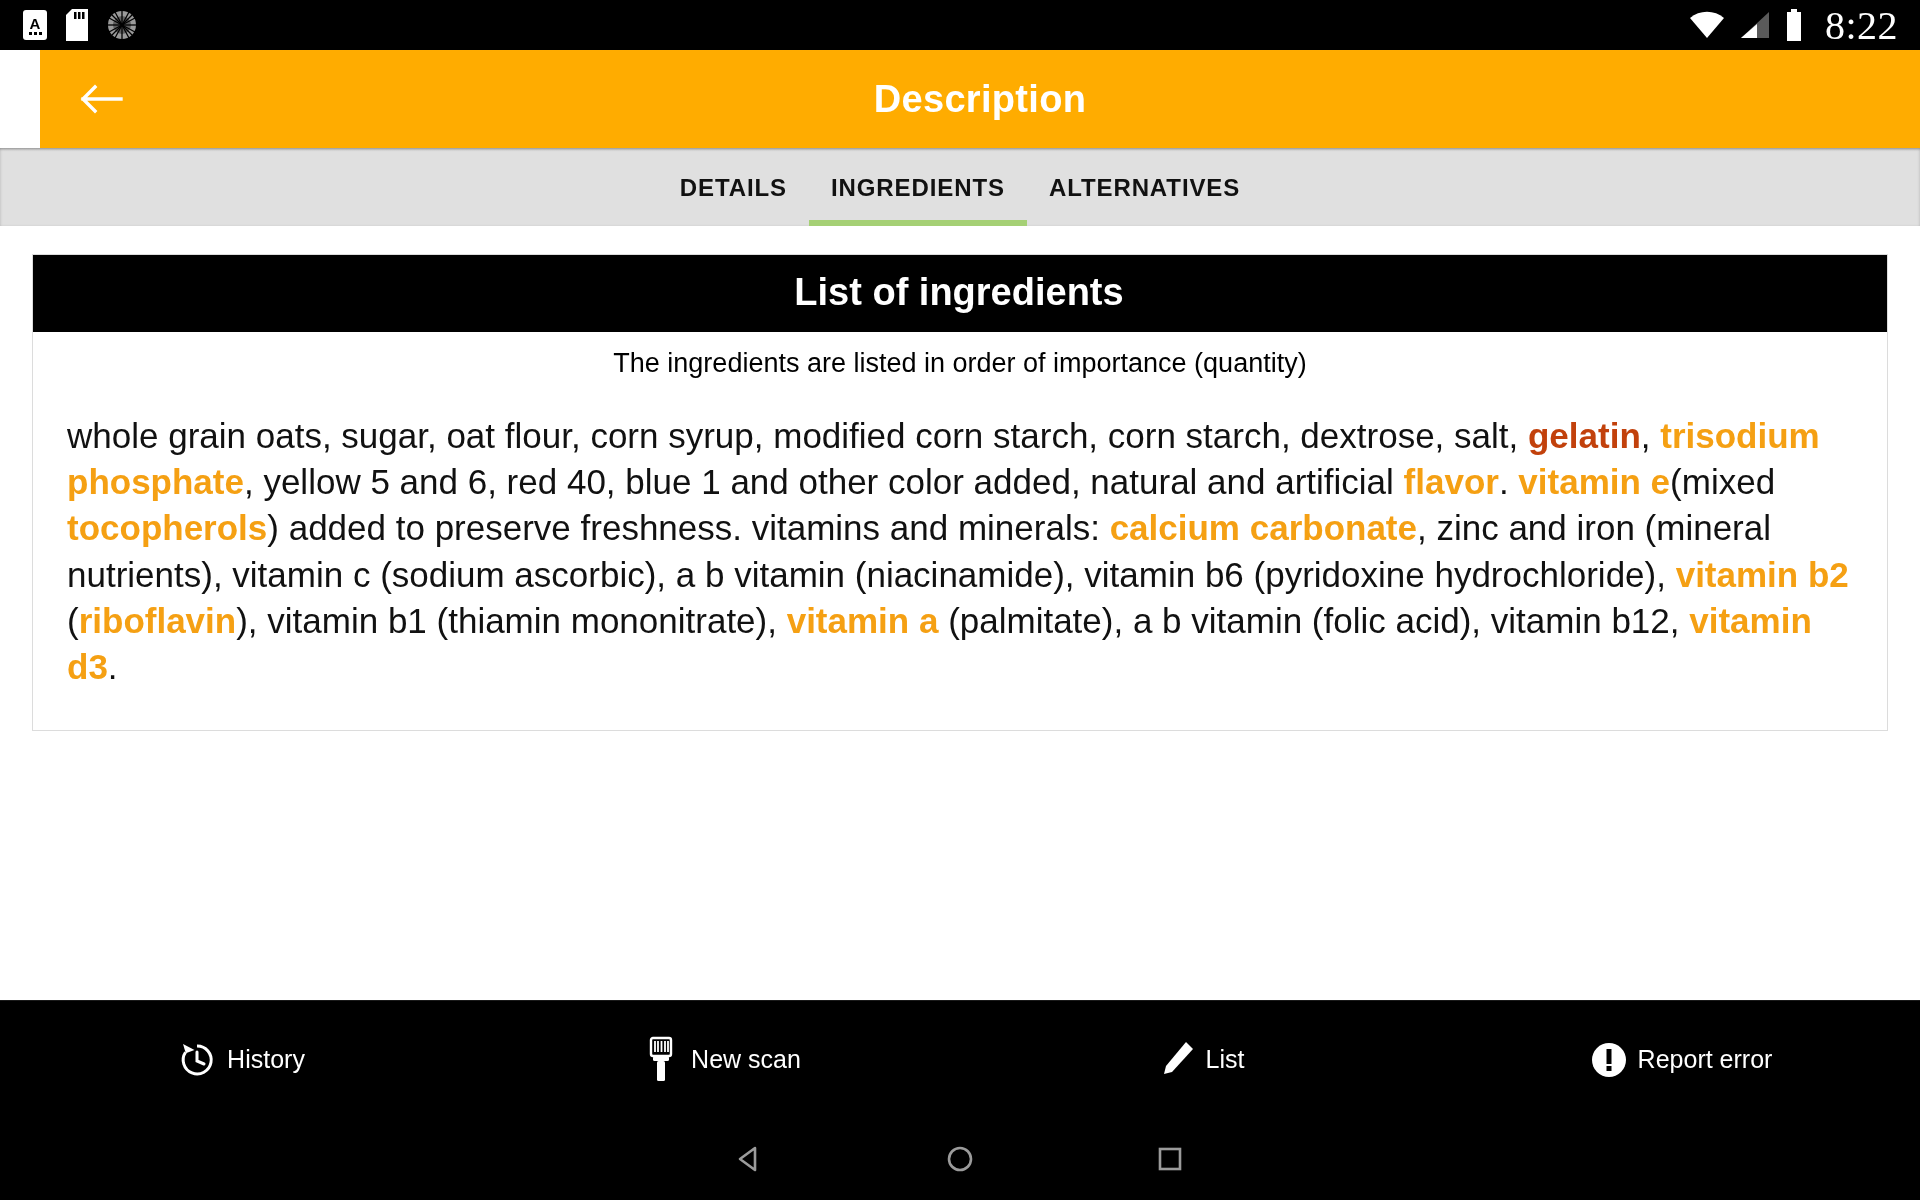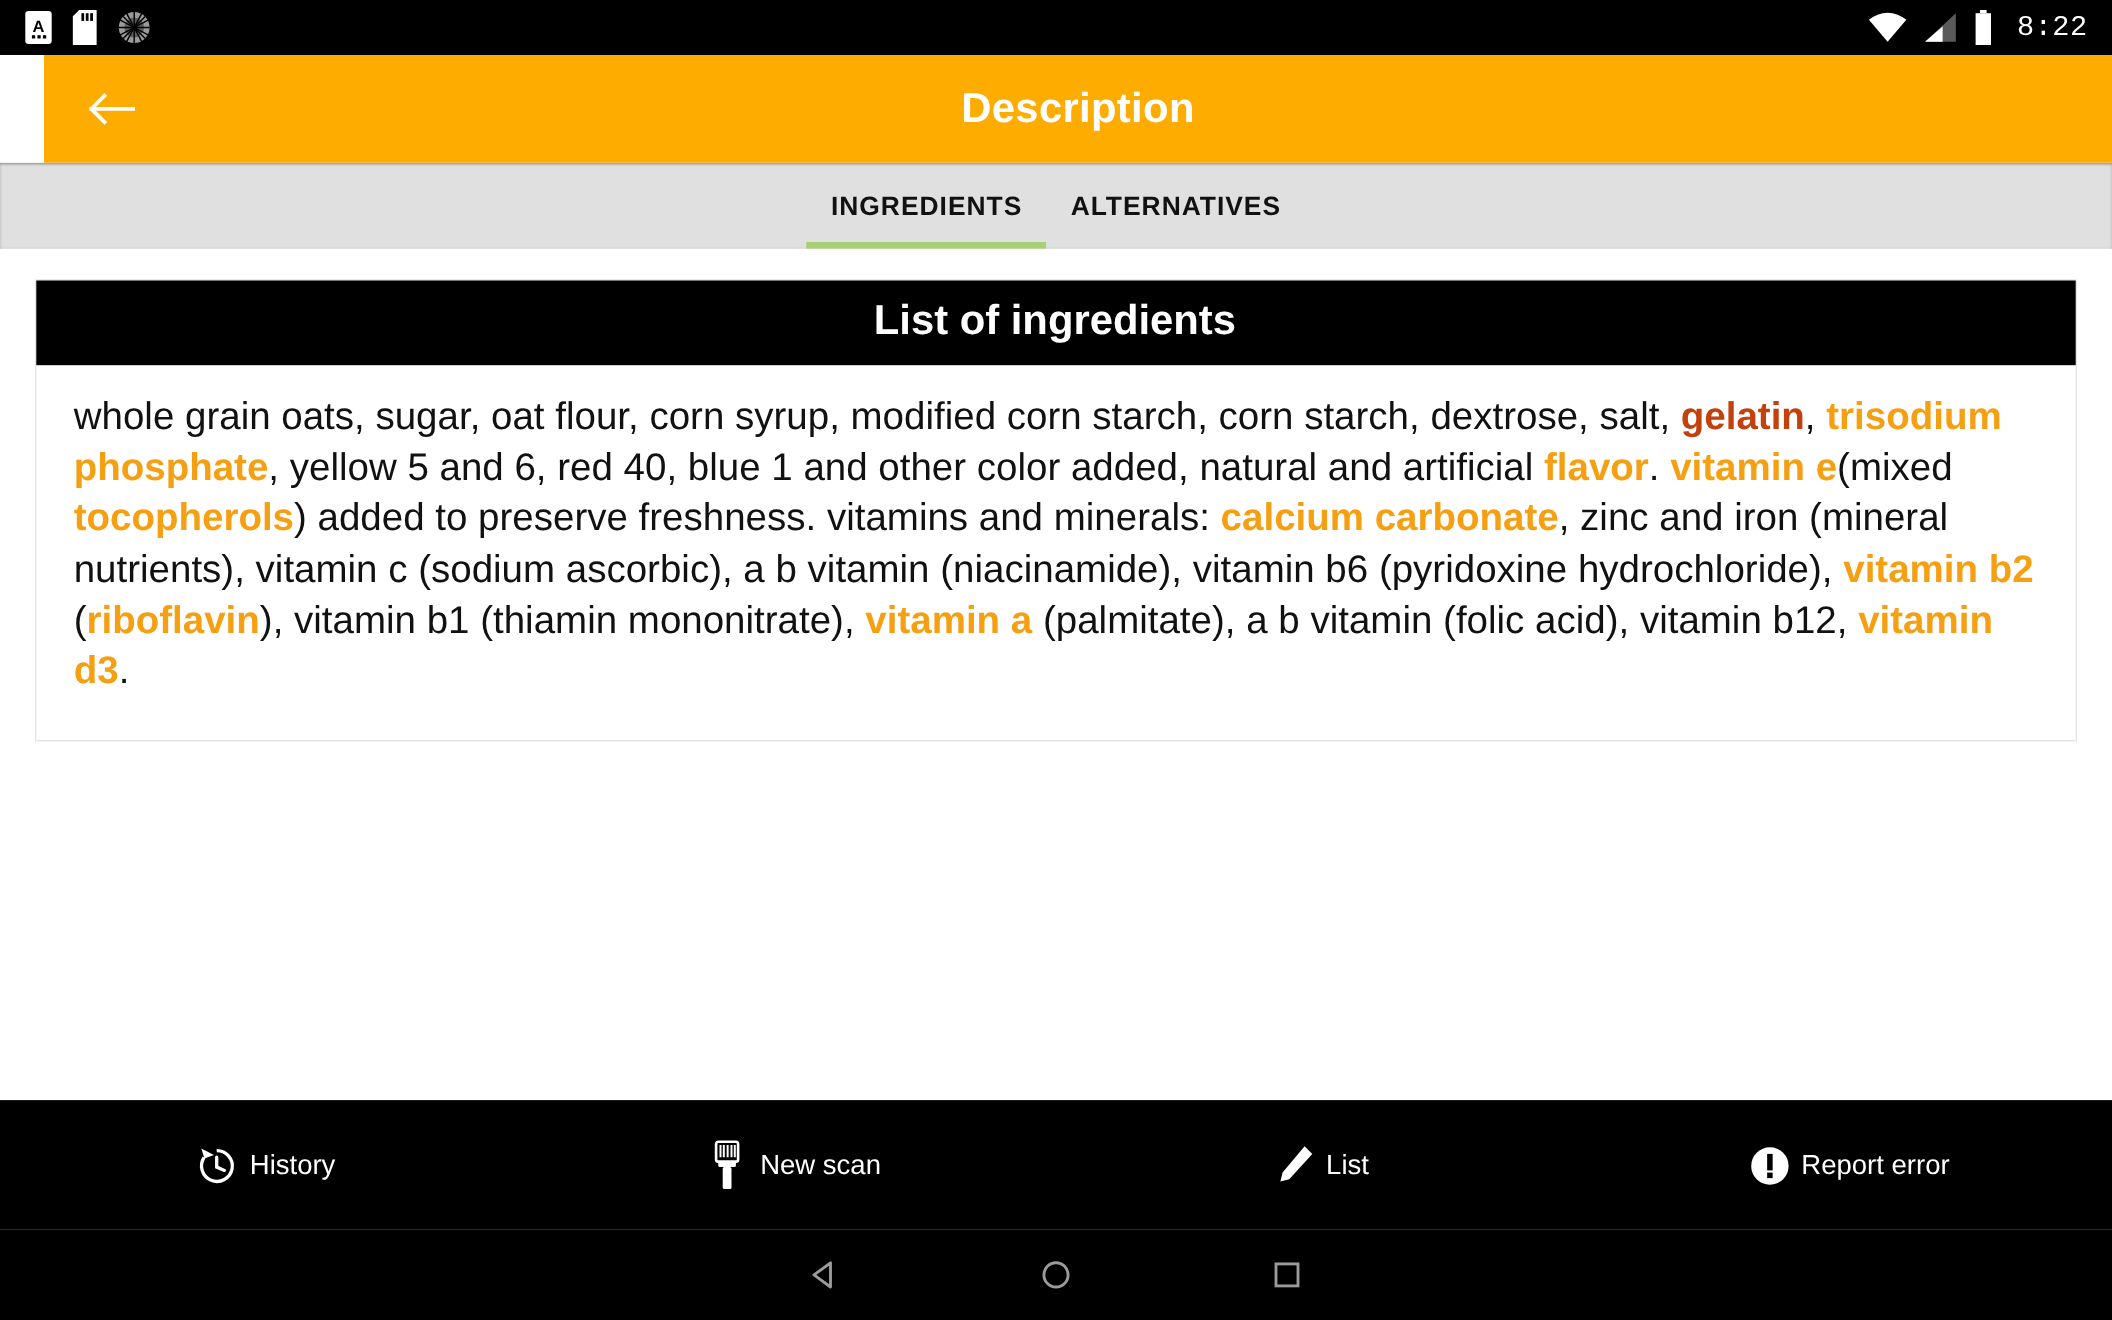--- a/index.html
+++ b/index.html
@@ -19,22 +19,22 @@
   
   .status-bar {
     height: 50px; background: #000000;
     display: flex; align-items: center;
     padding: 0 22px;
     flex: 0 0 50px;
   }
   .status-left { display: flex; align-items: center; gap: 18px; }
   .status-right { margin-left: auto; display: flex; align-items: center; gap: 14px; }
   .status-clock {
-    color: #ffffff; font-size: 26px; letter-spacing: 0.5px;
-    font-family: Liberation Mono, monospace;
+    color: #ffffff; font-size: 40px; letter-spacing: 0.5px;
+    font-family: Liberation Serif, serif;
     margin-left: 8px;
   }
   .sbicon { display: block; }
 
   
   .app-bar {
     flex: 0 0 98px;
     background: #FFAC00;
     position: relative;
     display: flex; align-items: center; margin-left: 40px;
@@ -210,31 +210,35 @@
   <div class="app-bar">
     <div class="back-btn">
       <svg width="46" height="34" viewBox="0 0 46 34">
         <path d="M42 17 L4 17 M16 5 L4 17 L16 29" stroke="#ffffff" stroke-width="3.4" fill="none" stroke-linecap="square"></path>
       </svg>
     </div>
     <div class="app-title">Description</div>
   </div>
 
   <div class="tab-bar">
+    <div class="tab">
+      <span>DETAILS</span>
+    </div>
     <div class="tab active" style="--ind: #A5D075;">
       <span>INGREDIENTS</span>
     </div>
     <div class="tab">
       <span>ALTERNATIVES</span>
     </div>
   </div>
 
   <div class="content">
     <div class="card">
       <div class="card-header">List of ingredients</div>
+      <div class="card-subtitle">The ingredients are listed in order of importance (quantity)</div>
       <div class="ingredients-text" id="ingredients-text"><span>whole grain oats, sugar, oat flour, corn syrup, modified corn starch, corn starch, dextrose, salt, </span><span class="hl-red">gelatin</span><span>, </span><span class="hl-orange">trisodium phosphate</span><span>, yellow 5 and 6, red 40, blue 1 and other color added, natural and artificial </span><span class="hl-orange">flavor</span><span>. </span><span class="hl-orange">vitamin e</span><span>(mixed </span><span class="hl-orange">tocopherols</span><span>) added to preserve freshness. vitamins and minerals: </span><span class="hl-orange">calcium carbonate</span><span>, zinc and iron (mineral nutrients), vitamin c (sodium ascorbic), a b vitamin (niacinamide), vitamin b6 (pyridoxine hydrochloride), </span><span class="hl-orange">vitamin b2</span><span> (</span><span class="hl-orange">riboflavin</span><span>), vitamin b1 (thiamin mononitrate), </span><span class="hl-orange">vitamin a</span><span> (palmitate), a b vitamin (folic acid), vitamin b12, </span><span class="hl-orange">vitamin d3</span><span>.</span></div>
     </div>
   </div>
 
   <div class="bottom-nav">
     <div class="nav-item">
       <span class="nav-icon">
         <svg width="44" height="44" viewBox="0 0 44 44">
           <path d="M22 8 A14 14 0 1 1 10.5 14.3" stroke="#ffffff" stroke-width="3" fill="none"></path>
           <path d="M8 6 L10.8 15.2 L19.5 12" fill="#ffffff"></path>

